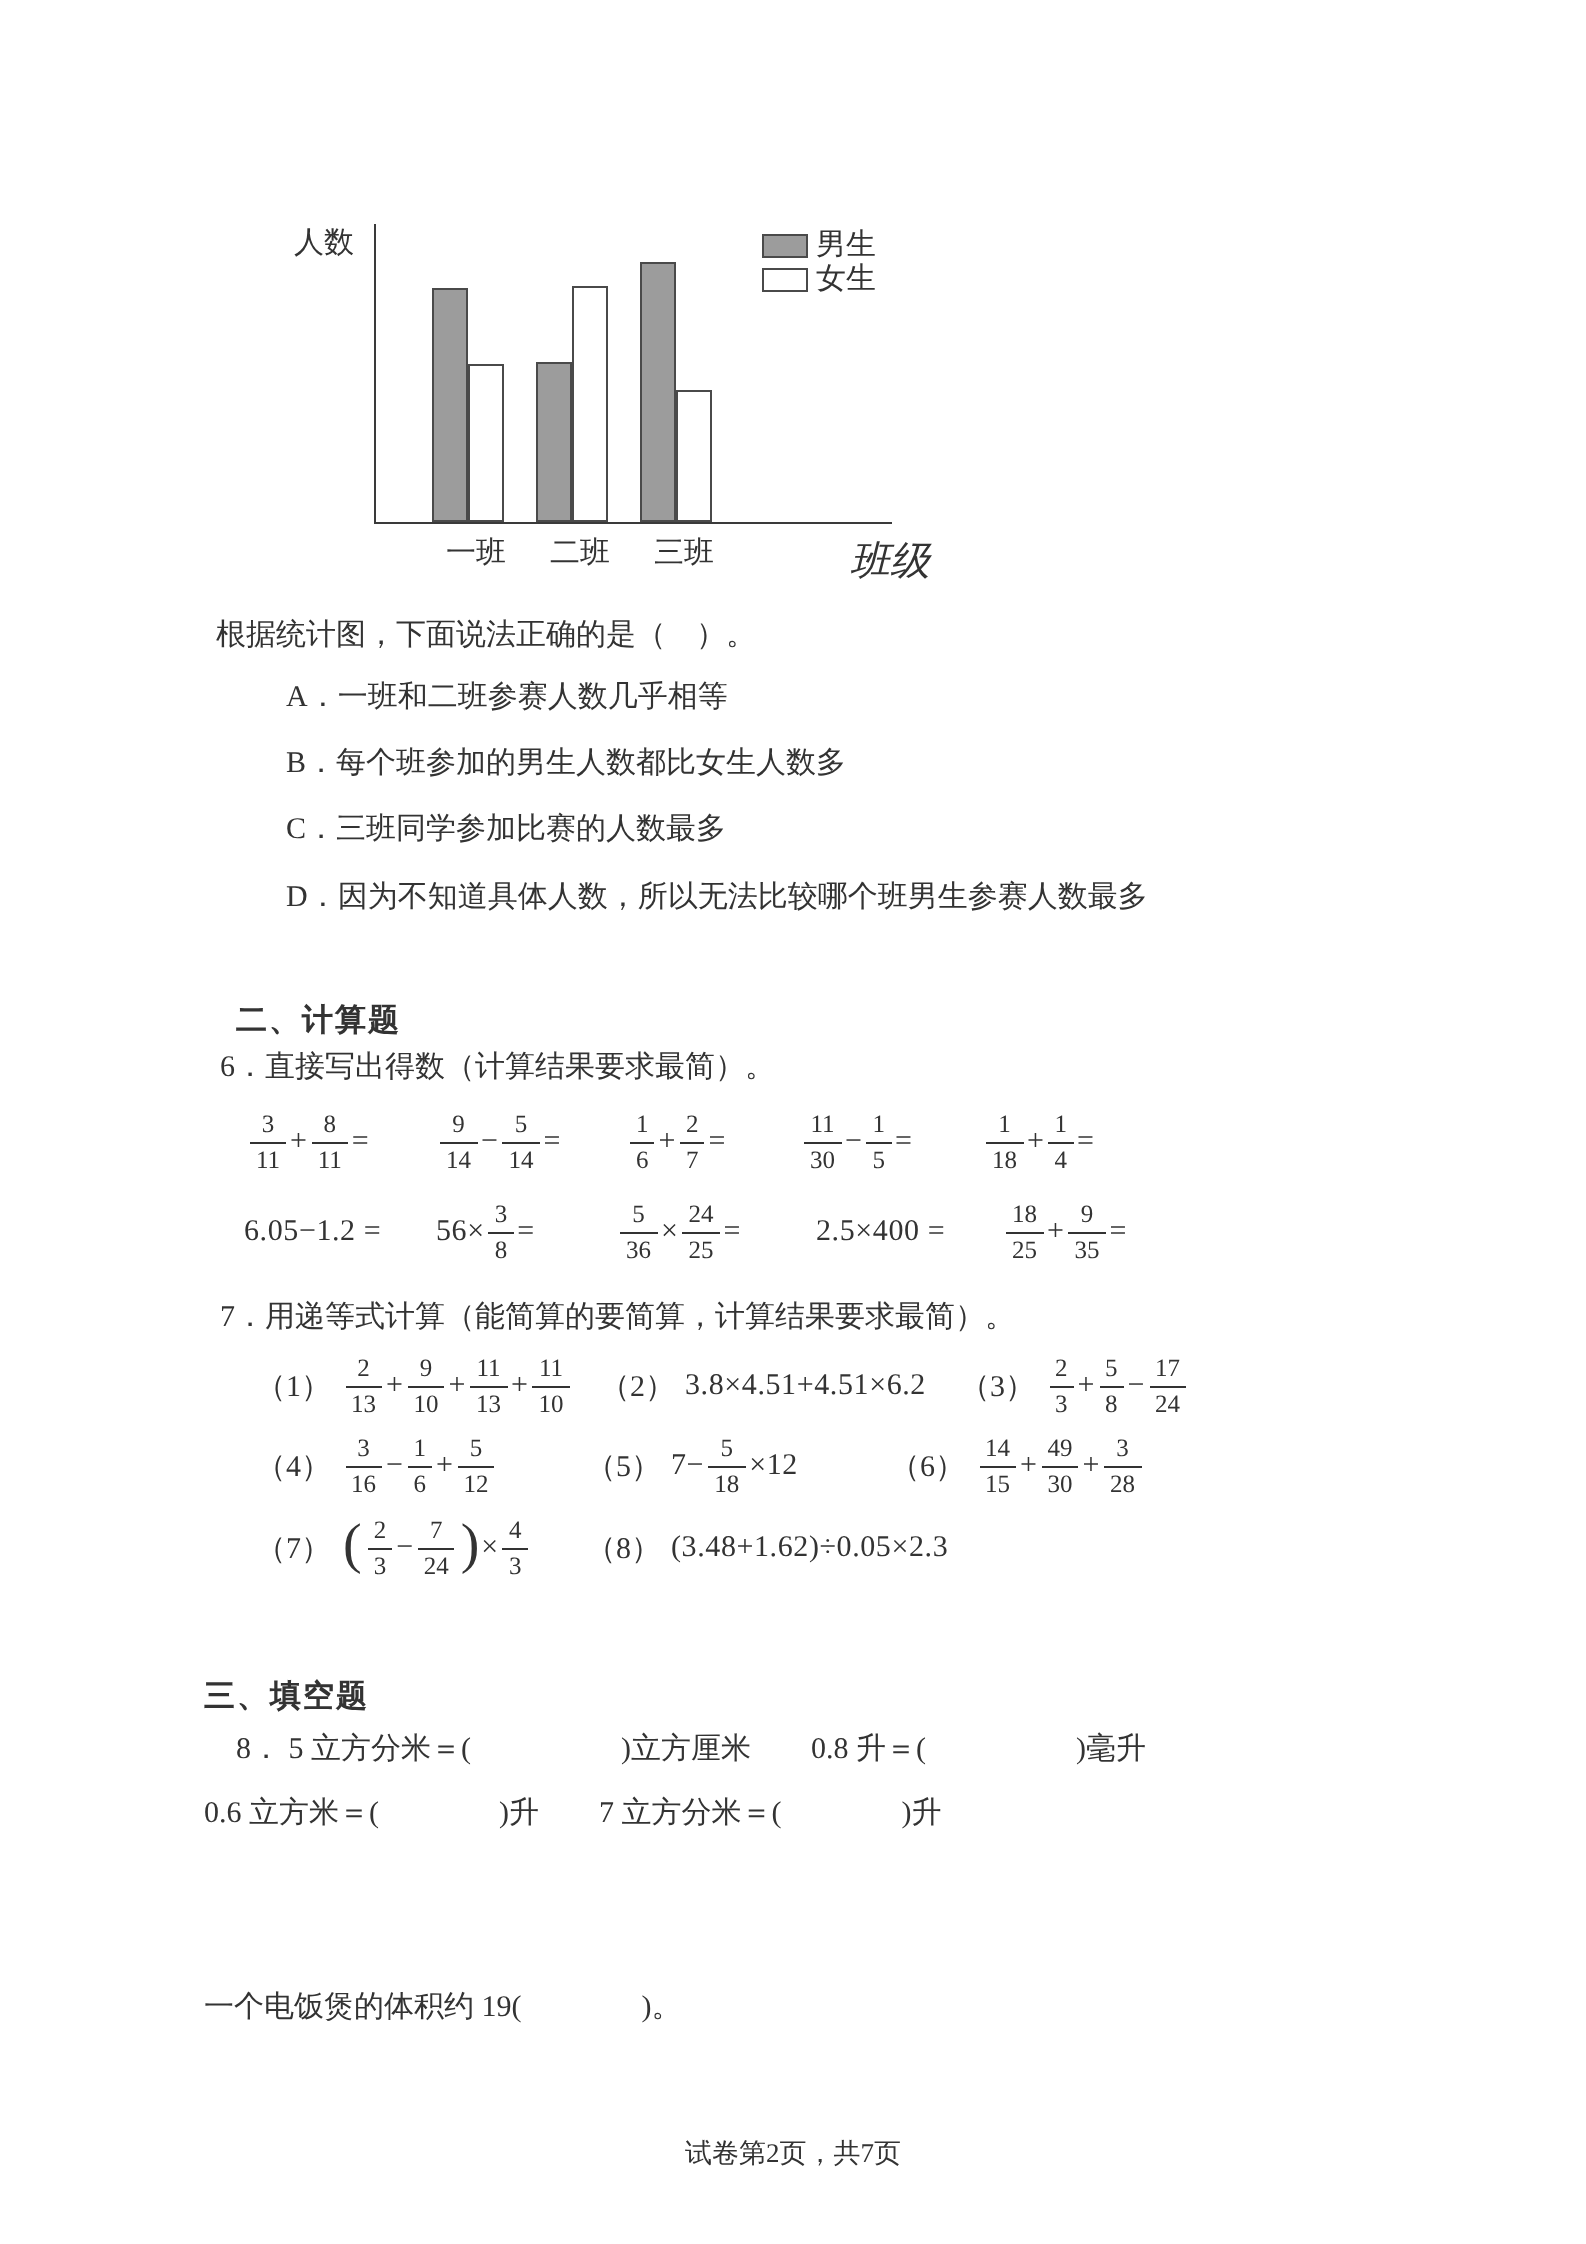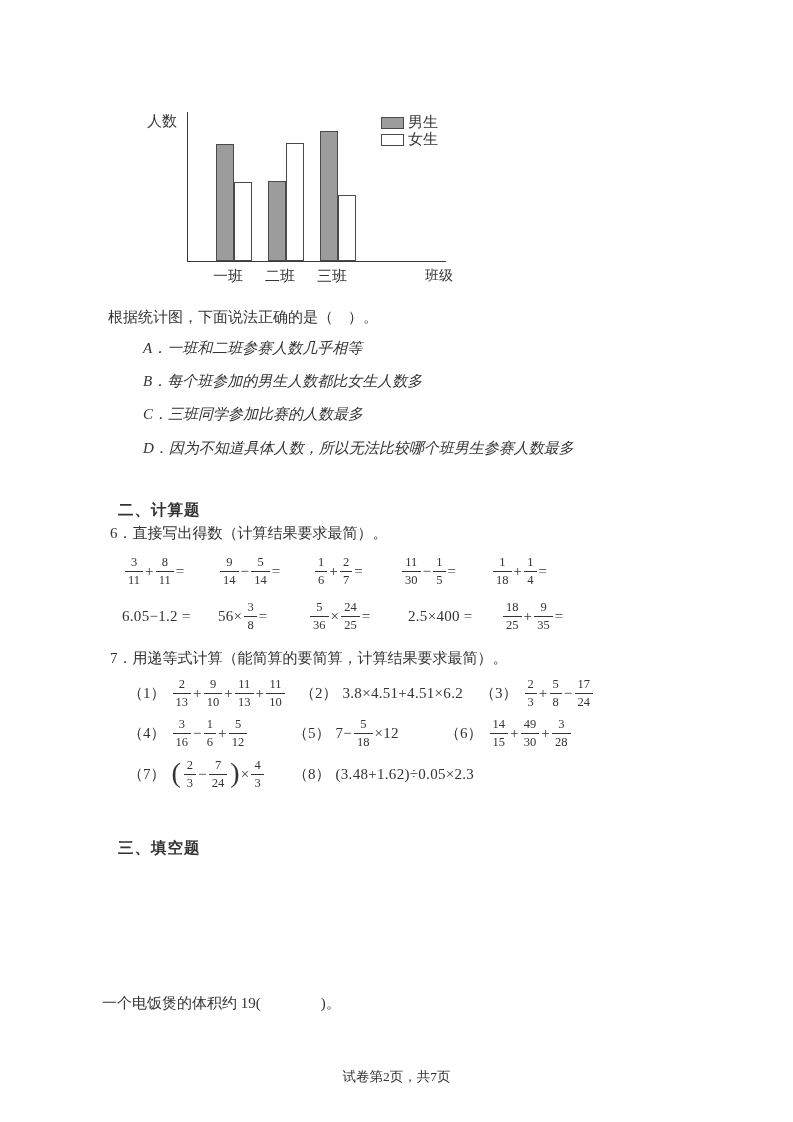--- a/index.html
+++ b/index.html
@@ -6,30 +6,30 @@
   .page{position:relative;width:793px;height:1122px;background:#ffffff;
         font-family:"Liberation Serif","DejaVu Serif",serif;color:#333333;font-size:15px;overflow:hidden;}
   
   .chart-block{position:absolute;left:120px;top:98px;}
   .chart-title{font-size:14.5px;letter-spacing:.5px;}
   .plot-wrap{position:relative;margin-left:67px;margin-top:14px;width:258px;height:149px;}
   .plot{position:absolute;left:0;top:0;width:100%;height:100%;
         border-left:1.5px solid #3a3a3a;border-bottom:1.5px solid #3a3a3a;}
   .bar{position:absolute;bottom:0;width:18px;box-sizing:border-box;border:1.2px solid #4a4a4a;}
   .ylabel{position:absolute;left:-40px;top:0;font-size:15px;}
-  .xlabel{position:absolute;left:238px;top:155px;font-size:14px;white-space:nowrap;}
-  .cat{position:absolute;top:155px;width:40px;text-align:left;font-size:15px;}
+  .xlabel{position:absolute;left:238px;top:155px;font-size:20px;white-space:nowrap;font-style:italic;}
+  .cat{position:absolute;top:155px;width:40px;text-align:right;font-size:15px;}
   .legend{position:absolute;left:194px;top:2px;text-align:center;}
   .lrow{display:flex;align-items:center;height:17px;}
   .swatch{width:23px;height:12px;border:1.2px solid #4a4a4a;margin-right:4px;box-sizing:border-box;}
   .ltext{font-size:15px;}
   
   .abs{position:absolute;white-space:nowrap;text-align:right;}
   .stem{font-size:15px;}
-  .opt{font-size:15px;font-style:italic;}
+  .opt{font-size:15px;}
   .sec{font-family:"Liberation Sans","DejaVu Sans",sans-serif;font-weight:700;font-size:15.5px;letter-spacing:1px;}
   .footer{position:absolute;left:0;top:1068px;width:100%;text-align:center;font-size:13.5px;}
   
   .mitem{position:absolute;display:flex;align-items:center;height:34px;white-space:nowrap;}
   .qno{margin-right:5px;font-size:15px;}
   .math{display:inline-flex;align-items:center;}
   .mtxt{font-size:15px;letter-spacing:.3px;}
   .frac{display:inline-flex;flex-direction:column;align-items:center;line-height:1;
         font-size:12.5px;margin:0 2px;vertical-align:middle;}
   .frac .num{padding:0 3px 2px;}
@@ -318,17 +318,19 @@
         </span>
       </span>
     </div>
   <div class="mitem" style="left:293px;top:757px">
       <span class="qno">（8）</span>
       <span class="math">
         <span class="mtxt">(3.48+1.62)÷0.05×2.3</span>
       </span>
     </div>
 
-  <div class="abs sec" style="left:118px;top:838px">三、填空题</div>
+  <div class="abs sec" style="left:102px;top:838px">三、填空题</div>
+  <div class="abs stem" style="left:118px;top:865px">8．  5 立方分米＝(　　　　　)立方厘米　　0.8 升＝(　　　　　)毫升</div>
+  <div class="abs stem" style="left:102px;top:897px">0.6 立方米＝(　　　　)升　　7 立方分米＝(　　　　)升</div>
   <div class="abs stem" style="left:102px;top:994px">一个电饭煲的体积约 19(　　　　)。</div>
 
   <div class="footer">试卷第2页，共7页</div>
 </div>
 
 </body></html>

